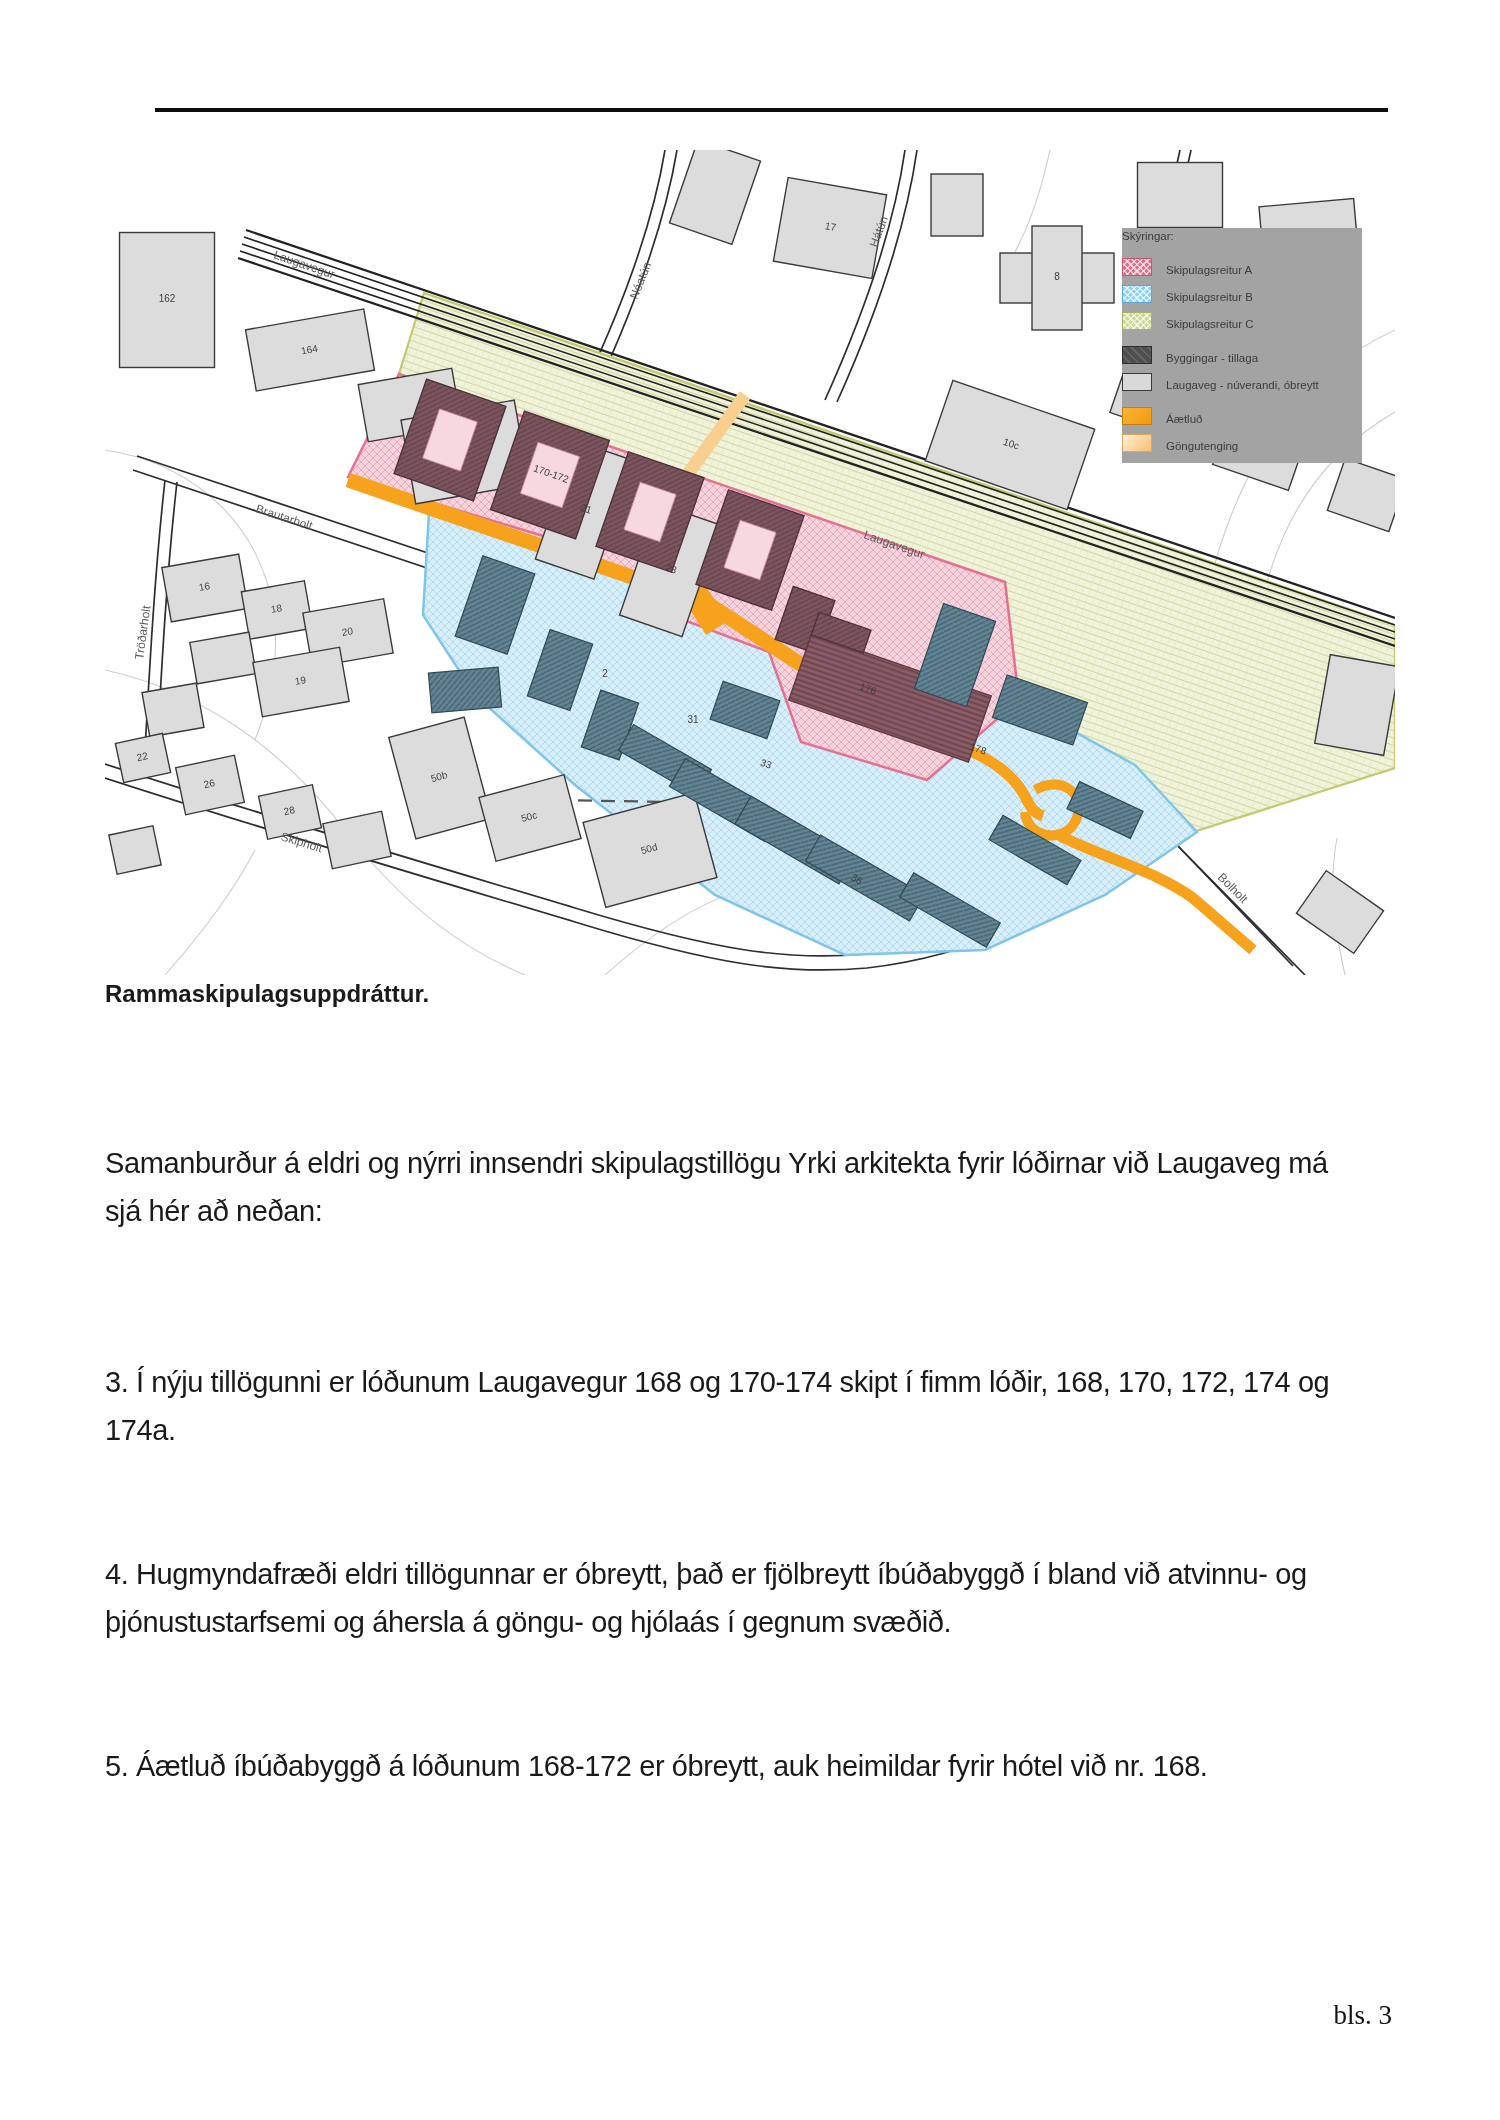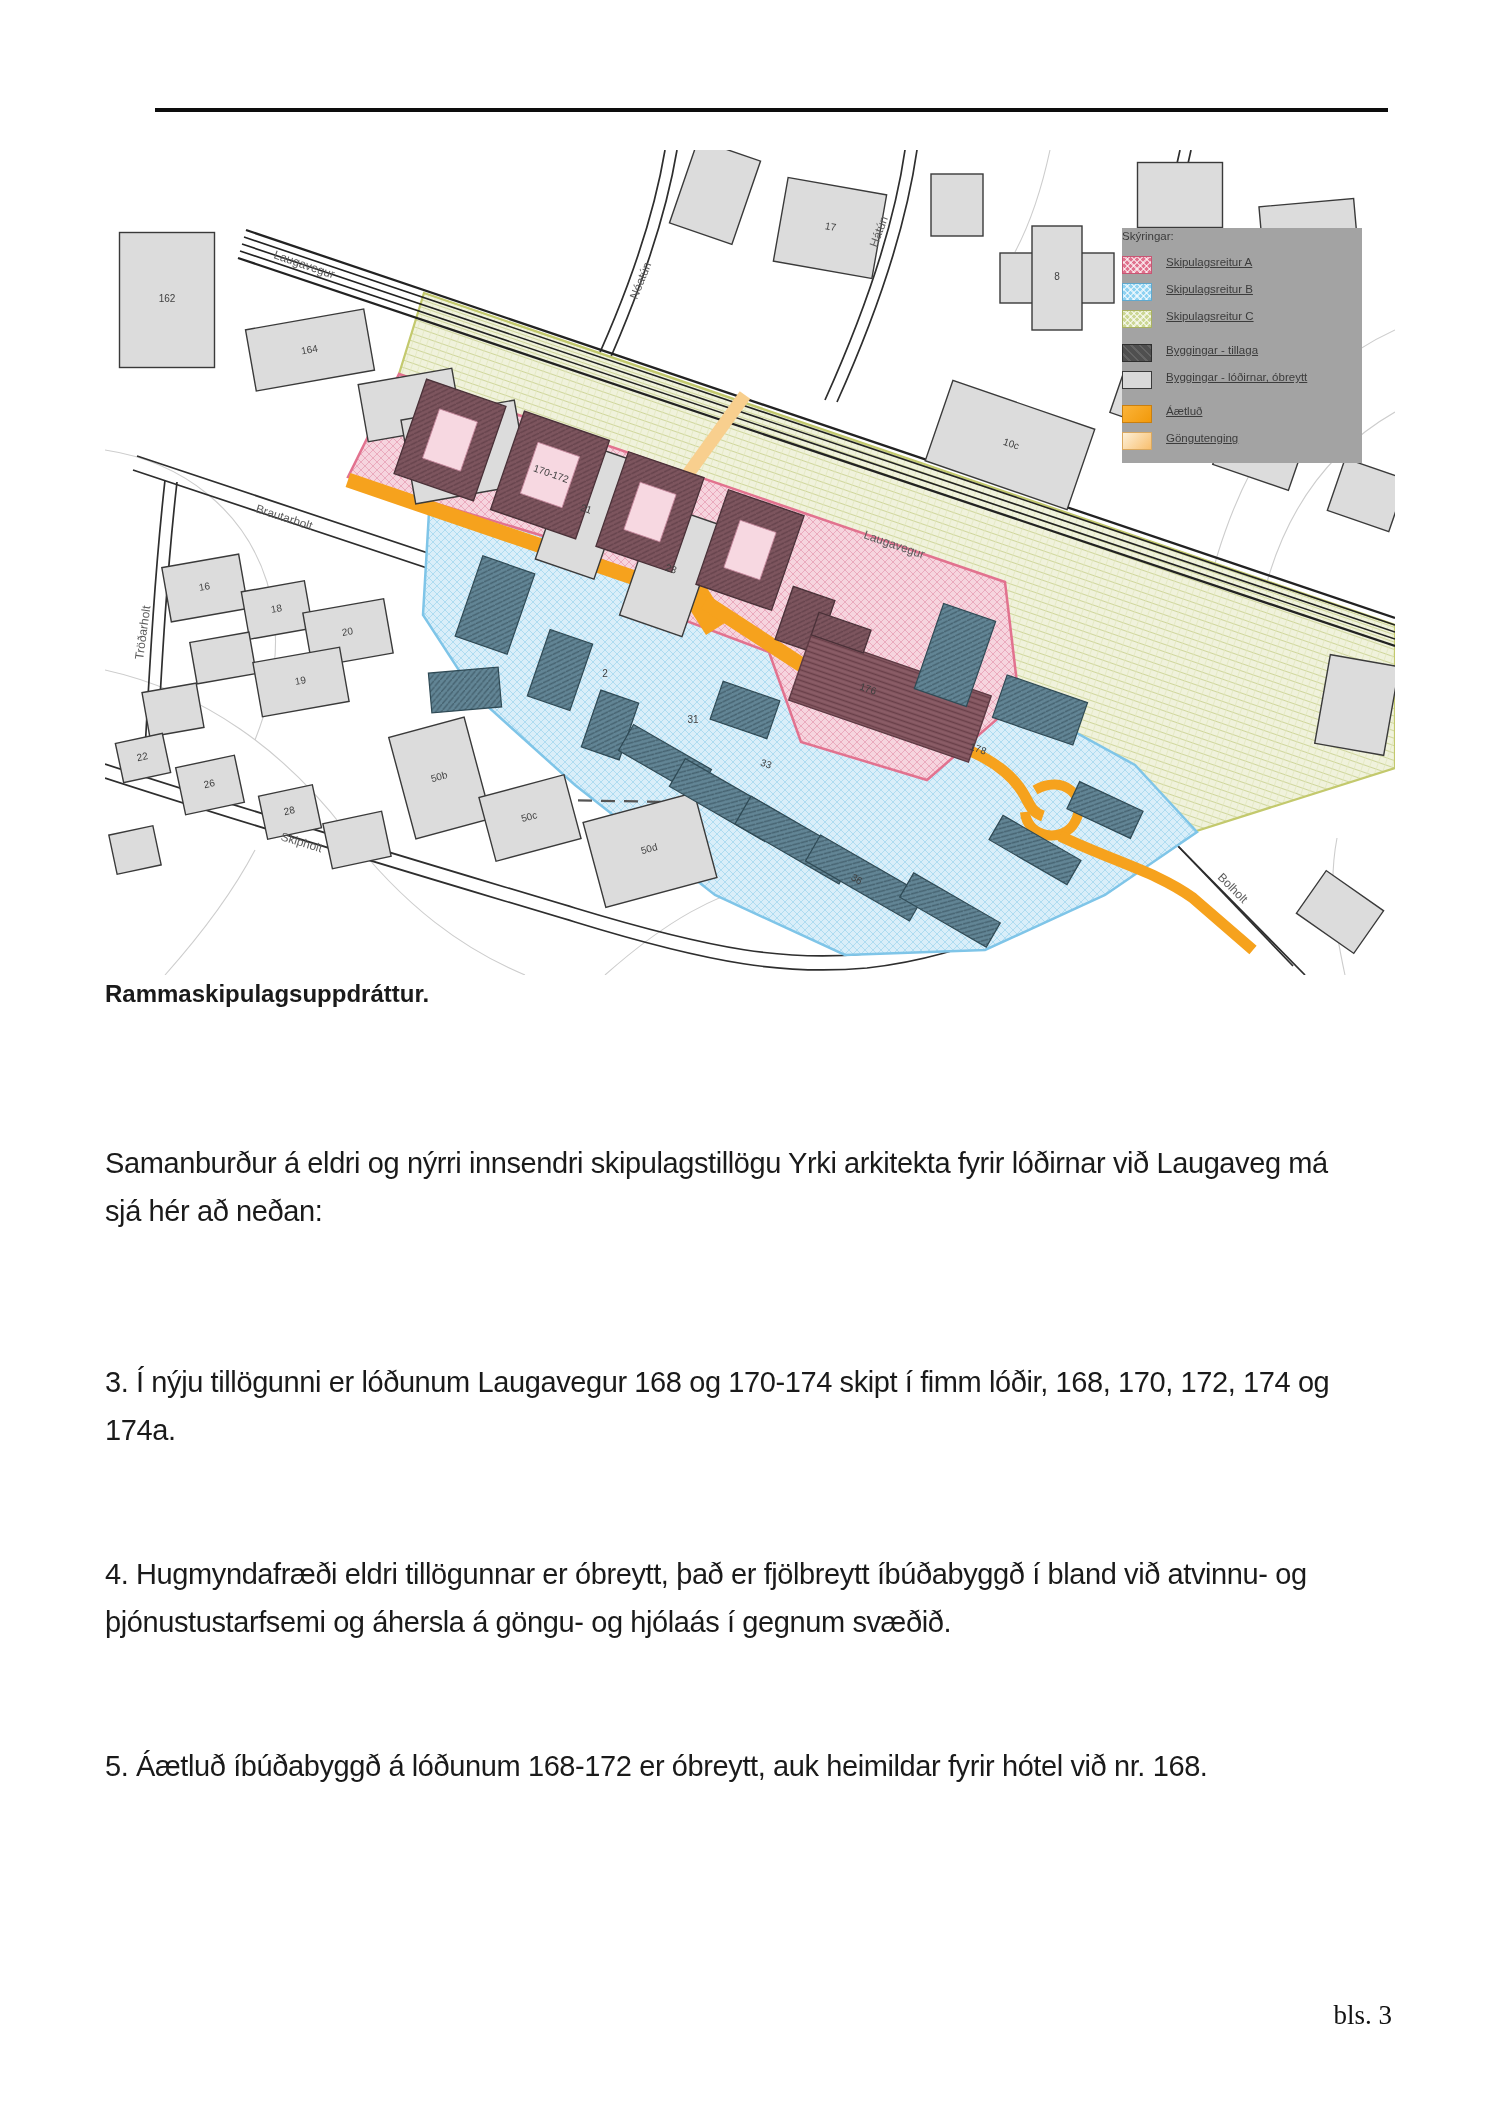--- a/index.html
+++ b/index.html
@@ -4,21 +4,21 @@
 <style>
   html,body{margin:0;padding:0;background:#888;}
   .page{
     position:relative;width:1500px;height:2120px;background:#ffffff;
     font-family:"Liberation Sans",sans-serif;color:#1a1a1a;overflow:hidden;
   }
   .rule{position:absolute;left:155px;top:108px;width:1233px;height:4px;background:#0d0d0d;}
   .map-wrap{position:absolute;left:105px;top:150px;width:1290px;height:825px;background:#fff;}
   .legend{position:absolute;left:1122px;top:228px;width:240px;font-size:11.5px;color:#3c3c3c;background:#a3a3a3;padding:2px 0 4px 0;}
   .lg-title{margin:0 0 14px 0;}
-  .lg-row{display:flex;align-items:flex-start;margin-bottom:7px;height:20px;text-decoration:underline;}
+  .lg-row{display:flex;align-items:flex-end;margin-bottom:7px;height:20px;}
   .lg-row.gap{margin-top:14px;}
   .sw{width:30px;height:18px;margin-right:14px;flex:0 0 30px;border:1px solid #666;box-sizing:border-box;}
   .sw-a{border-color:#c75674;background-color:#e0718d;background-image:
      repeating-linear-gradient(45deg,transparent 0 3px,rgba(255,255,255,.6) 3px 4.5px),
      repeating-linear-gradient(-45deg,transparent 0 3px,rgba(255,255,255,.6) 3px 4.5px);}
   .sw-b{border-color:#5fa9cf;background-color:#8ed2f2;background-image:
      repeating-linear-gradient(45deg,transparent 0 3px,rgba(255,255,255,.6) 3px 4.5px),
      repeating-linear-gradient(-45deg,transparent 0 3px,rgba(255,255,255,.6) 3px 4.5px);}
   .sw-c{border-color:#a9b162;background-color:#ccd794;background-image:
      repeating-linear-gradient(45deg,transparent 0 3px,rgba(255,255,255,.6) 3px 4.5px),
@@ -366,21 +366,21 @@
     <div class="lg-row">
       <span class="sw sw-c"></span>
       <span>Skipulagsreitur C</span>
     </div>
     <div class="lg-row gap">
       <span class="sw sw-dark"></span>
       <span>Byggingar - tillaga</span>
     </div>
     <div class="lg-row">
       <span class="sw sw-light"></span>
-      <span>Byggingar - lóðirnar, óbreytt</span>
+      <span>Laugaveg - núverandi, óbreytt</span>
     </div>
     <div class="lg-row gap">
       <span class="sw sw-orange"></span>
       <span>Áætluð</span>
     </div>
     <div class="lg-row">
       <span class="sw sw-lorange"></span>
       <span>Göngutenging</span>
     </div>
   </div>

